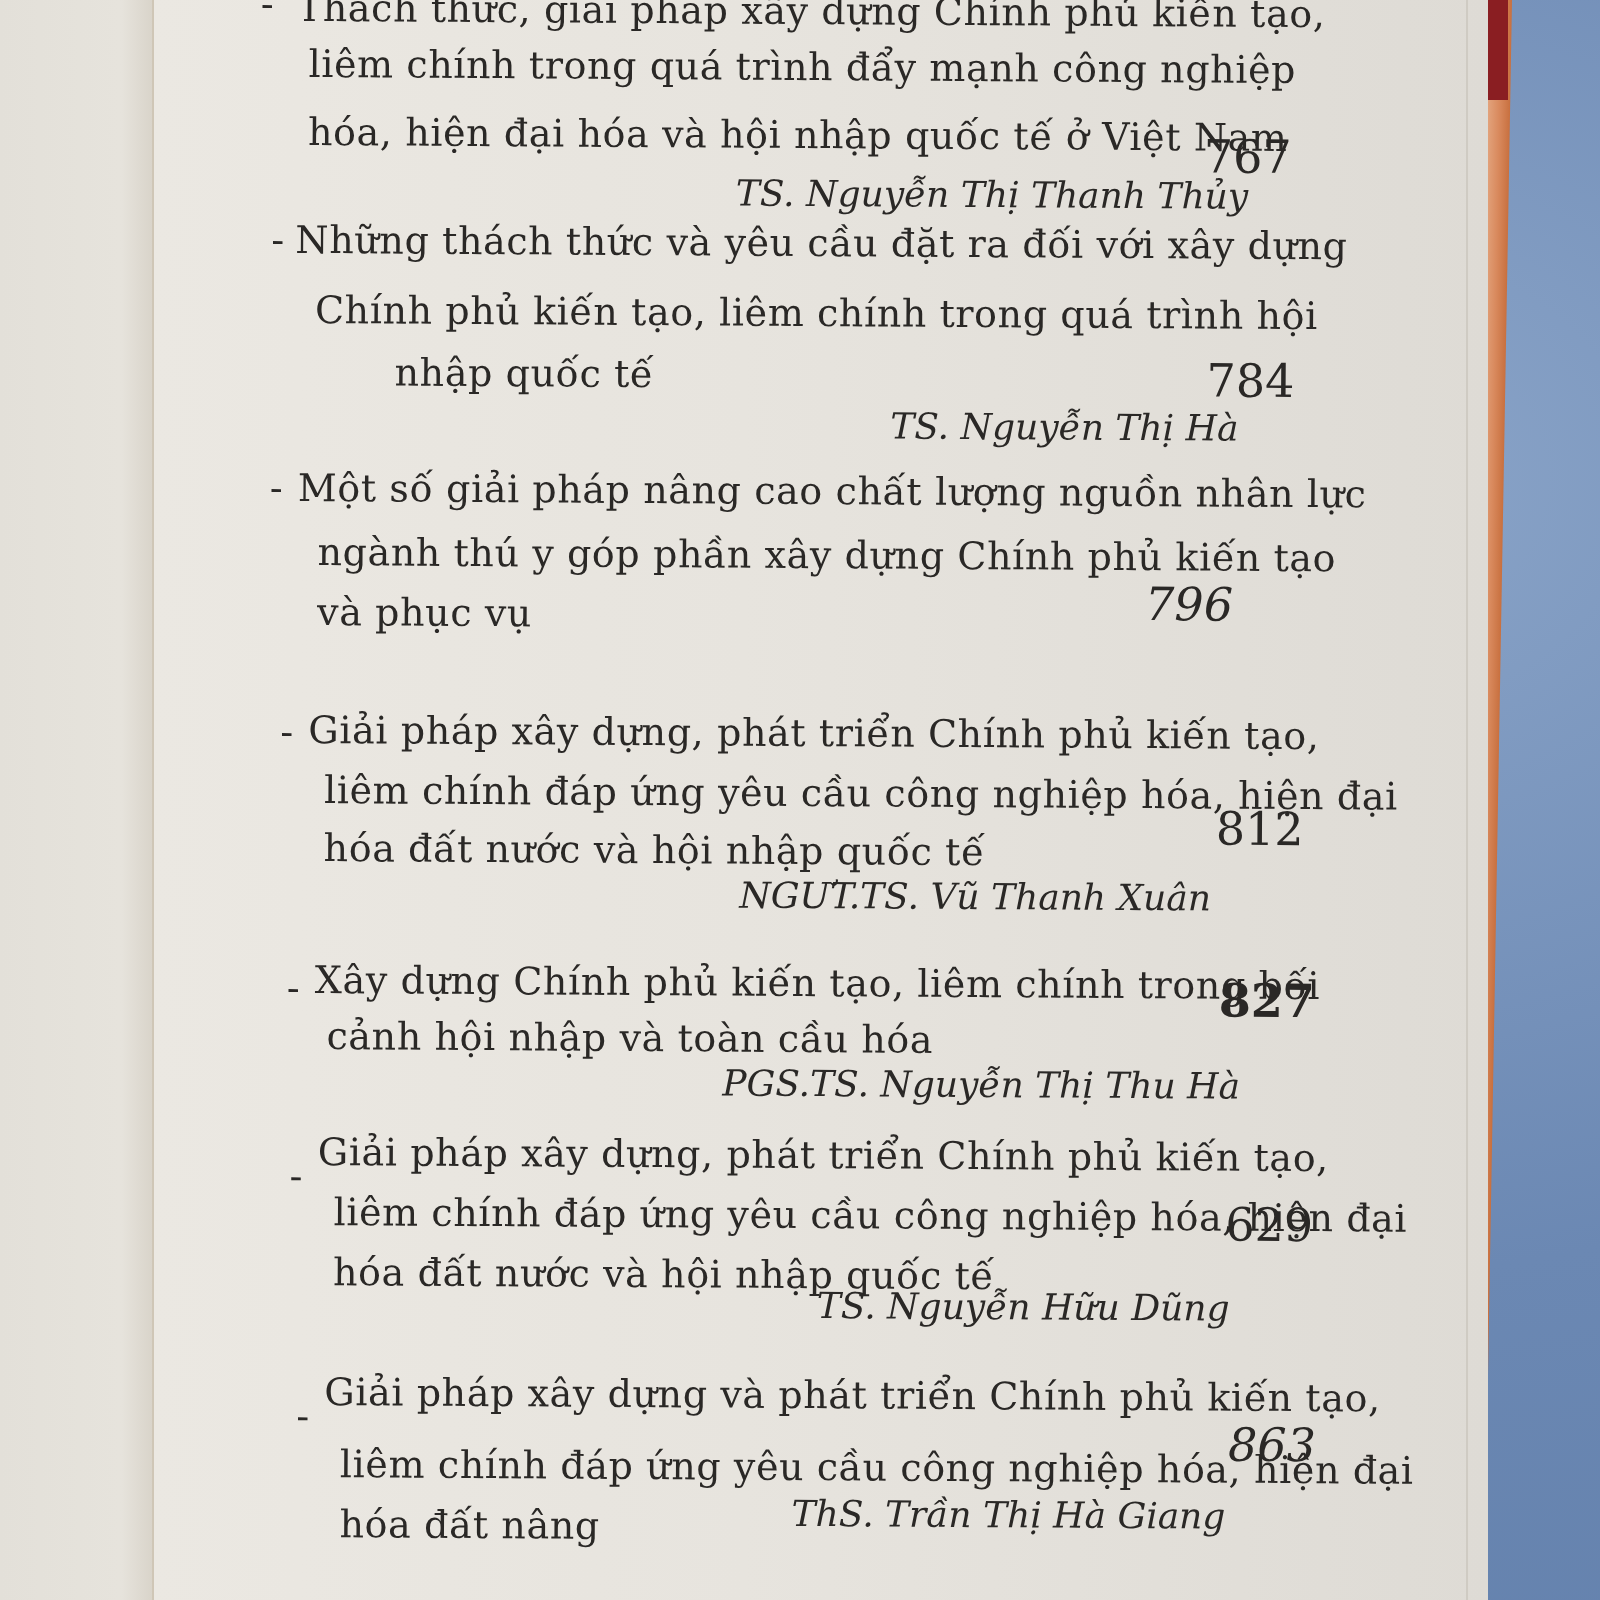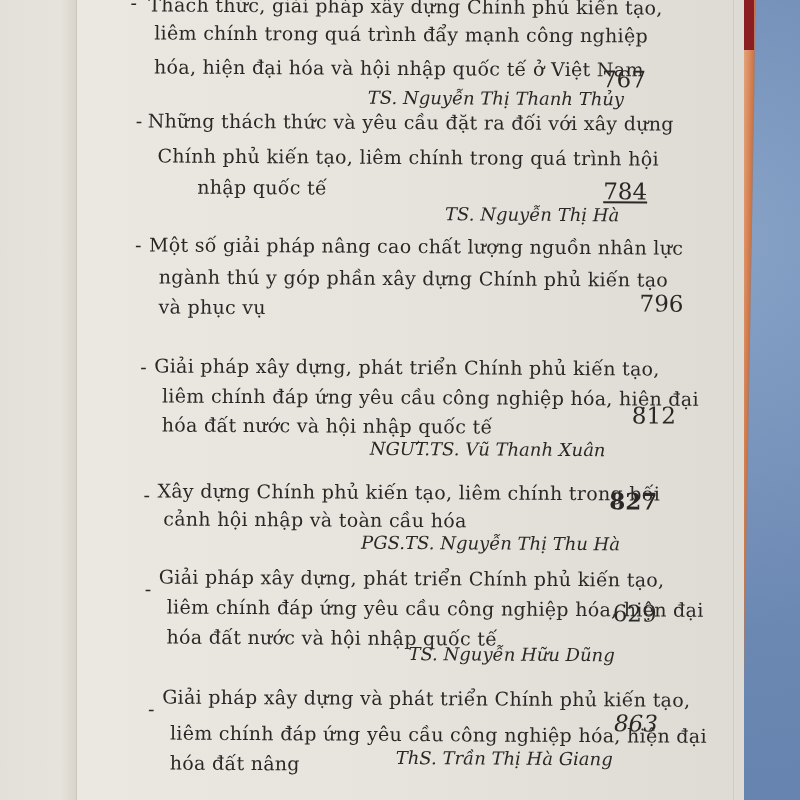--- a/index.html
+++ b/index.html
@@ -75,38 +75,38 @@
       <span class="line" style="left:152px; top:56px;">hóa, hiện đại hóa và hội nhập quốc tế ở Việt Nam</span>
       <span class="pagenum" style="left:600px; top:66px;">767</span>
       <span class="author" style="left:366px; top:86px;">TS. Nguyễn Thị Thanh Thủy</span>
     </div>
 
     <div class="entry" style="top:0;">
       <span class="dash" style="left:134px; top:110px;">-</span>
       <span class="line" style="left:146px; top:110px;">Những thách thức và yêu cầu đặt ra đối với xây dựng</span>
       <span class="line" style="left:156px; top:145px;">Chính phủ kiến tạo, liêm chính trong quá trình hội</span>
       <span class="line" style="left:156px; top:176px;margin-left:40px;">nhập quốc tế</span>
-      <span class="pagenum" style="left:602px; top:178px;text-decoration:underline;">784</span>
+      <span class="pagenum" style="left:602px; top:178px;">784</span>
       <span class="author" style="left:444px; top:202px;">TS. Nguyễn Thị Hà</span>
     </div>
 
     <div class="entry" style="top:0;">
       <span class="dash" style="left:134px; top:234px;">-</span>
       <span class="line" style="left:148px; top:234px;">Một số giải pháp nâng cao chất lượng nguồn nhân lực</span>
       <span class="line" style="left:158px; top:266px;">ngành thú y góp phần xây dựng Chính phủ kiến tạo</span>
       <span class="line" style="left:158px; top:296px;">và phục vụ</span>
-      <span class="pagenum" style="left:639px; top:290px;">796</span>
+      <span class="pagenum" style="left:572px; top:290px;font-style:italic;">796</span>
     </div>
 
     <div class="entry" style="top:0;">
       <span class="dash" style="left:140px; top:356px;">-</span>
       <span class="line" style="left:154px; top:355px;">Giải pháp xây dựng, phát triển Chính phủ kiến tạo,</span>
       <span class="line" style="left:162px; top:385px;">liêm chính đáp ứng yêu cầu công nghiệp hóa, hiện đại</span>
       <span class="line" style="left:162px; top:414px;">hóa đất nước và hội nhập quốc tế</span>
-      <span class="pagenum" style="left:632px; top:402px;">812</span>
+      <span class="pagenum" style="left:608px; top:402px;">812</span>
       <span class="author" style="left:370px; top:437px;">NGƯT.TS. Vũ Thanh Xuân</span>
     </div>
 
     <div class="entry" style="top:0;">
       <span class="dash" style="left:144px; top:484px;">-</span>
       <span class="line" style="left:158px; top:480px;">Xây dựng Chính phủ kiến tạo, liêm chính trong bối</span>
       <span class="line" style="left:164px; top:508px;">cảnh hội nhập và toàn cầu hóa</span>
       <span class="pagenum" style="left:610px; top:488px;font-weight:bold;">827</span>
       <span class="author" style="left:362px; top:531px;">PGS.TS. Nguyễn Thị Thu Hà</span>
     </div>

